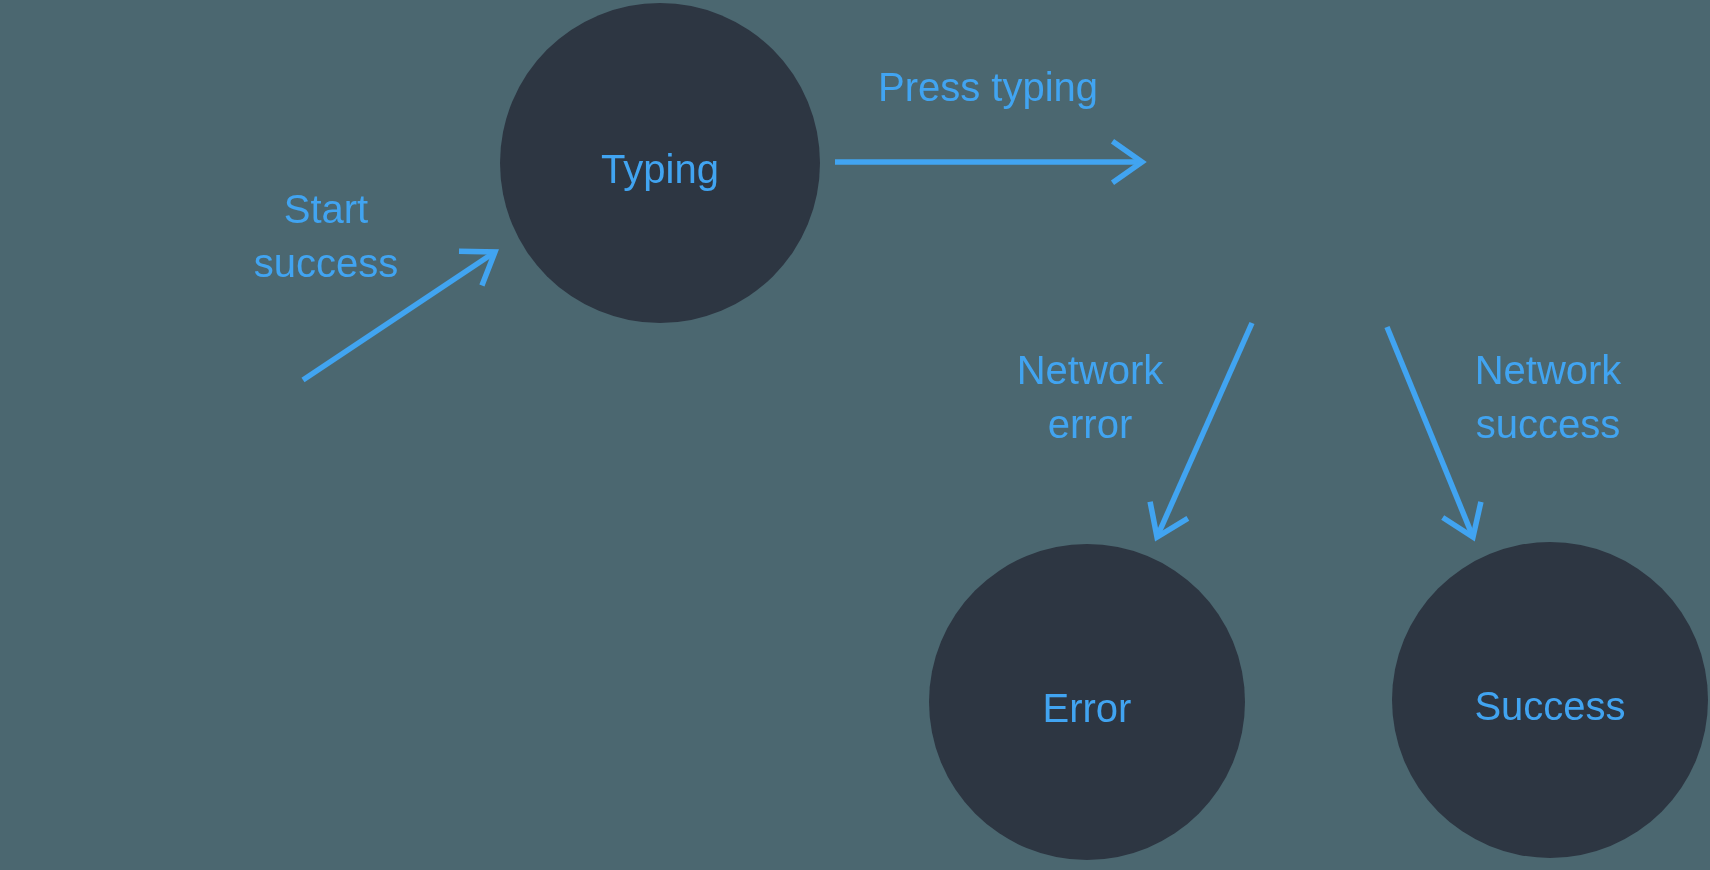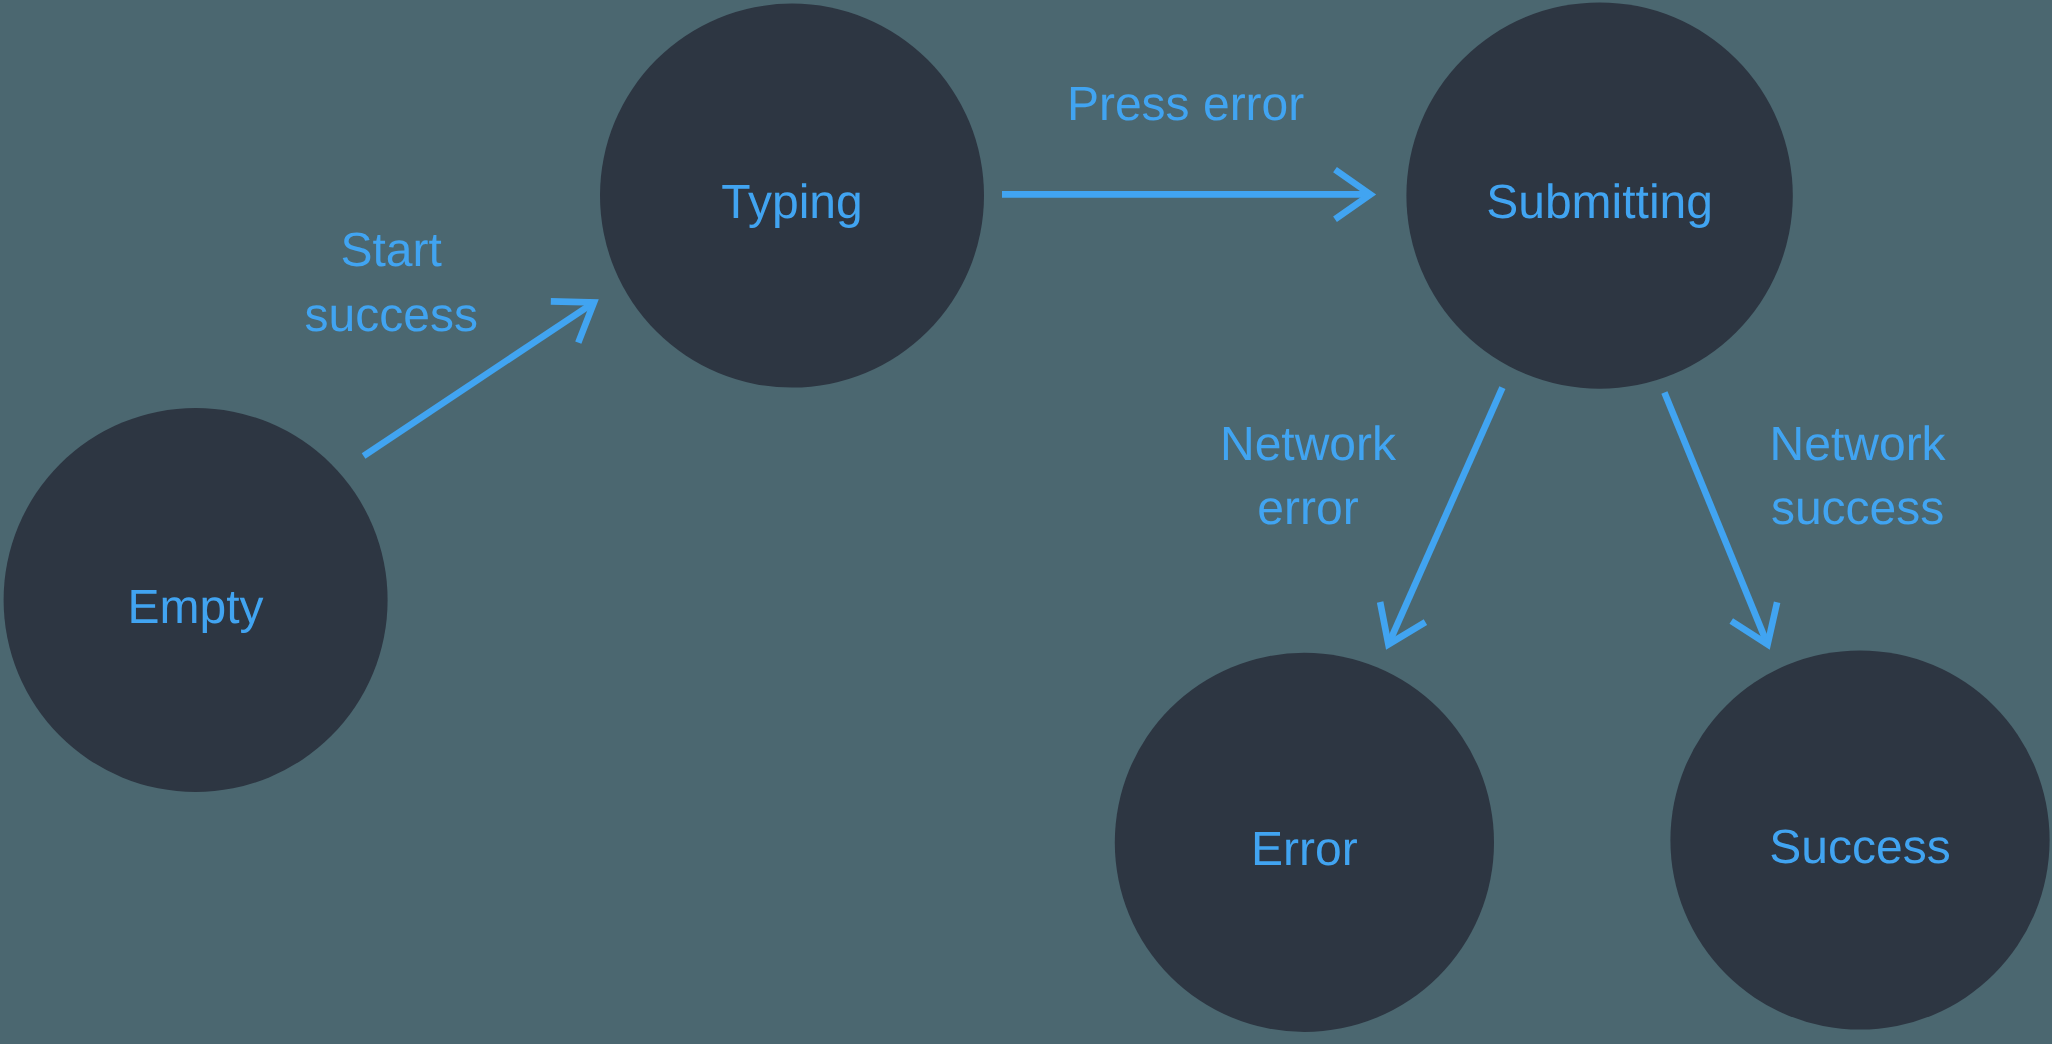--- a/index.html
+++ b/index.html
@@ -57,38 +57,32 @@
       <line x1="303" y1="380" x2="495" y2="252" stroke="#41a4f1" stroke-width="5.5"></line>
       <polyline points="481.9171414404957,285.53861672627545 495,252 459.009408191321,251.17701685251342" fill="none" stroke="#41a4f1" stroke-width="5.5"></polyline>
       <line x1="835" y1="162" x2="1142" y2="162" stroke="#41a4f1" stroke-width="5.5"></line>
       <polyline points="1112.5105264055962,182.64875170863766 1142,162 1112.5105264055962,141.35124829136234" fill="none" stroke="#41a4f1" stroke-width="5.5"></polyline>
       <line x1="1252" y1="323" x2="1157" y2="537" stroke="#41a4f1" stroke-width="5.5"></line>
       <polyline points="1150.092419775269,501.66891828093986 1157,537 1187.8378251972888,518.4250562019298" fill="none" stroke="#41a4f1" stroke-width="5.5"></polyline>
       <line x1="1387" y1="327" x2="1473" y2="537" stroke="#41a4f1" stroke-width="5.5"></line>
       <polyline points="1442.7157082749072,517.5356306367383 1473,537 1480.9326864625757,501.8848681408361" fill="none" stroke="#41a4f1" stroke-width="5.5"></polyline>
     </svg>
   <div class="layer">
-      <div class="node" style="left: 3px; top: 340px; width: 320px; height: 320px;">
-        <span class="node-label">Empty</span>
-      </div>
       <div class="node" style="left: 500px; top: 3px; width: 320px; height: 320px;">
         <span class="node-label">Typing</span>
-      </div>
-      <div class="node" style="left: 1172px; top: 2px; width: 322px; height: 322px;">
-        <span class="node-label">Submitting</span>
       </div>
       <div class="node" style="left: 929px; top: 544px; width: 316px; height: 316px;">
         <span class="node-label">Error</span>
       </div>
       <div class="node" style="left: 1392px; top: 542px; width: 316px; height: 316px;">
         <span class="node-label">Success</span>
       </div>
     </div>
   <div class="layer">
       <div class="edge-label" style="left: 326px; top: 236px;">Start
 success</div>
-      <div class="edge-label" style="left: 988px; top: 87px;">Press error</div>
+      <div class="edge-label" style="left: 988px; top: 87px;">Press typing</div>
       <div class="edge-label" style="left: 1090px; top: 397px;">Network
 error</div>
       <div class="edge-label" style="left: 1548px; top: 397px;">Network
 success</div>
     </div>
 </div>
 
 </body></html>

